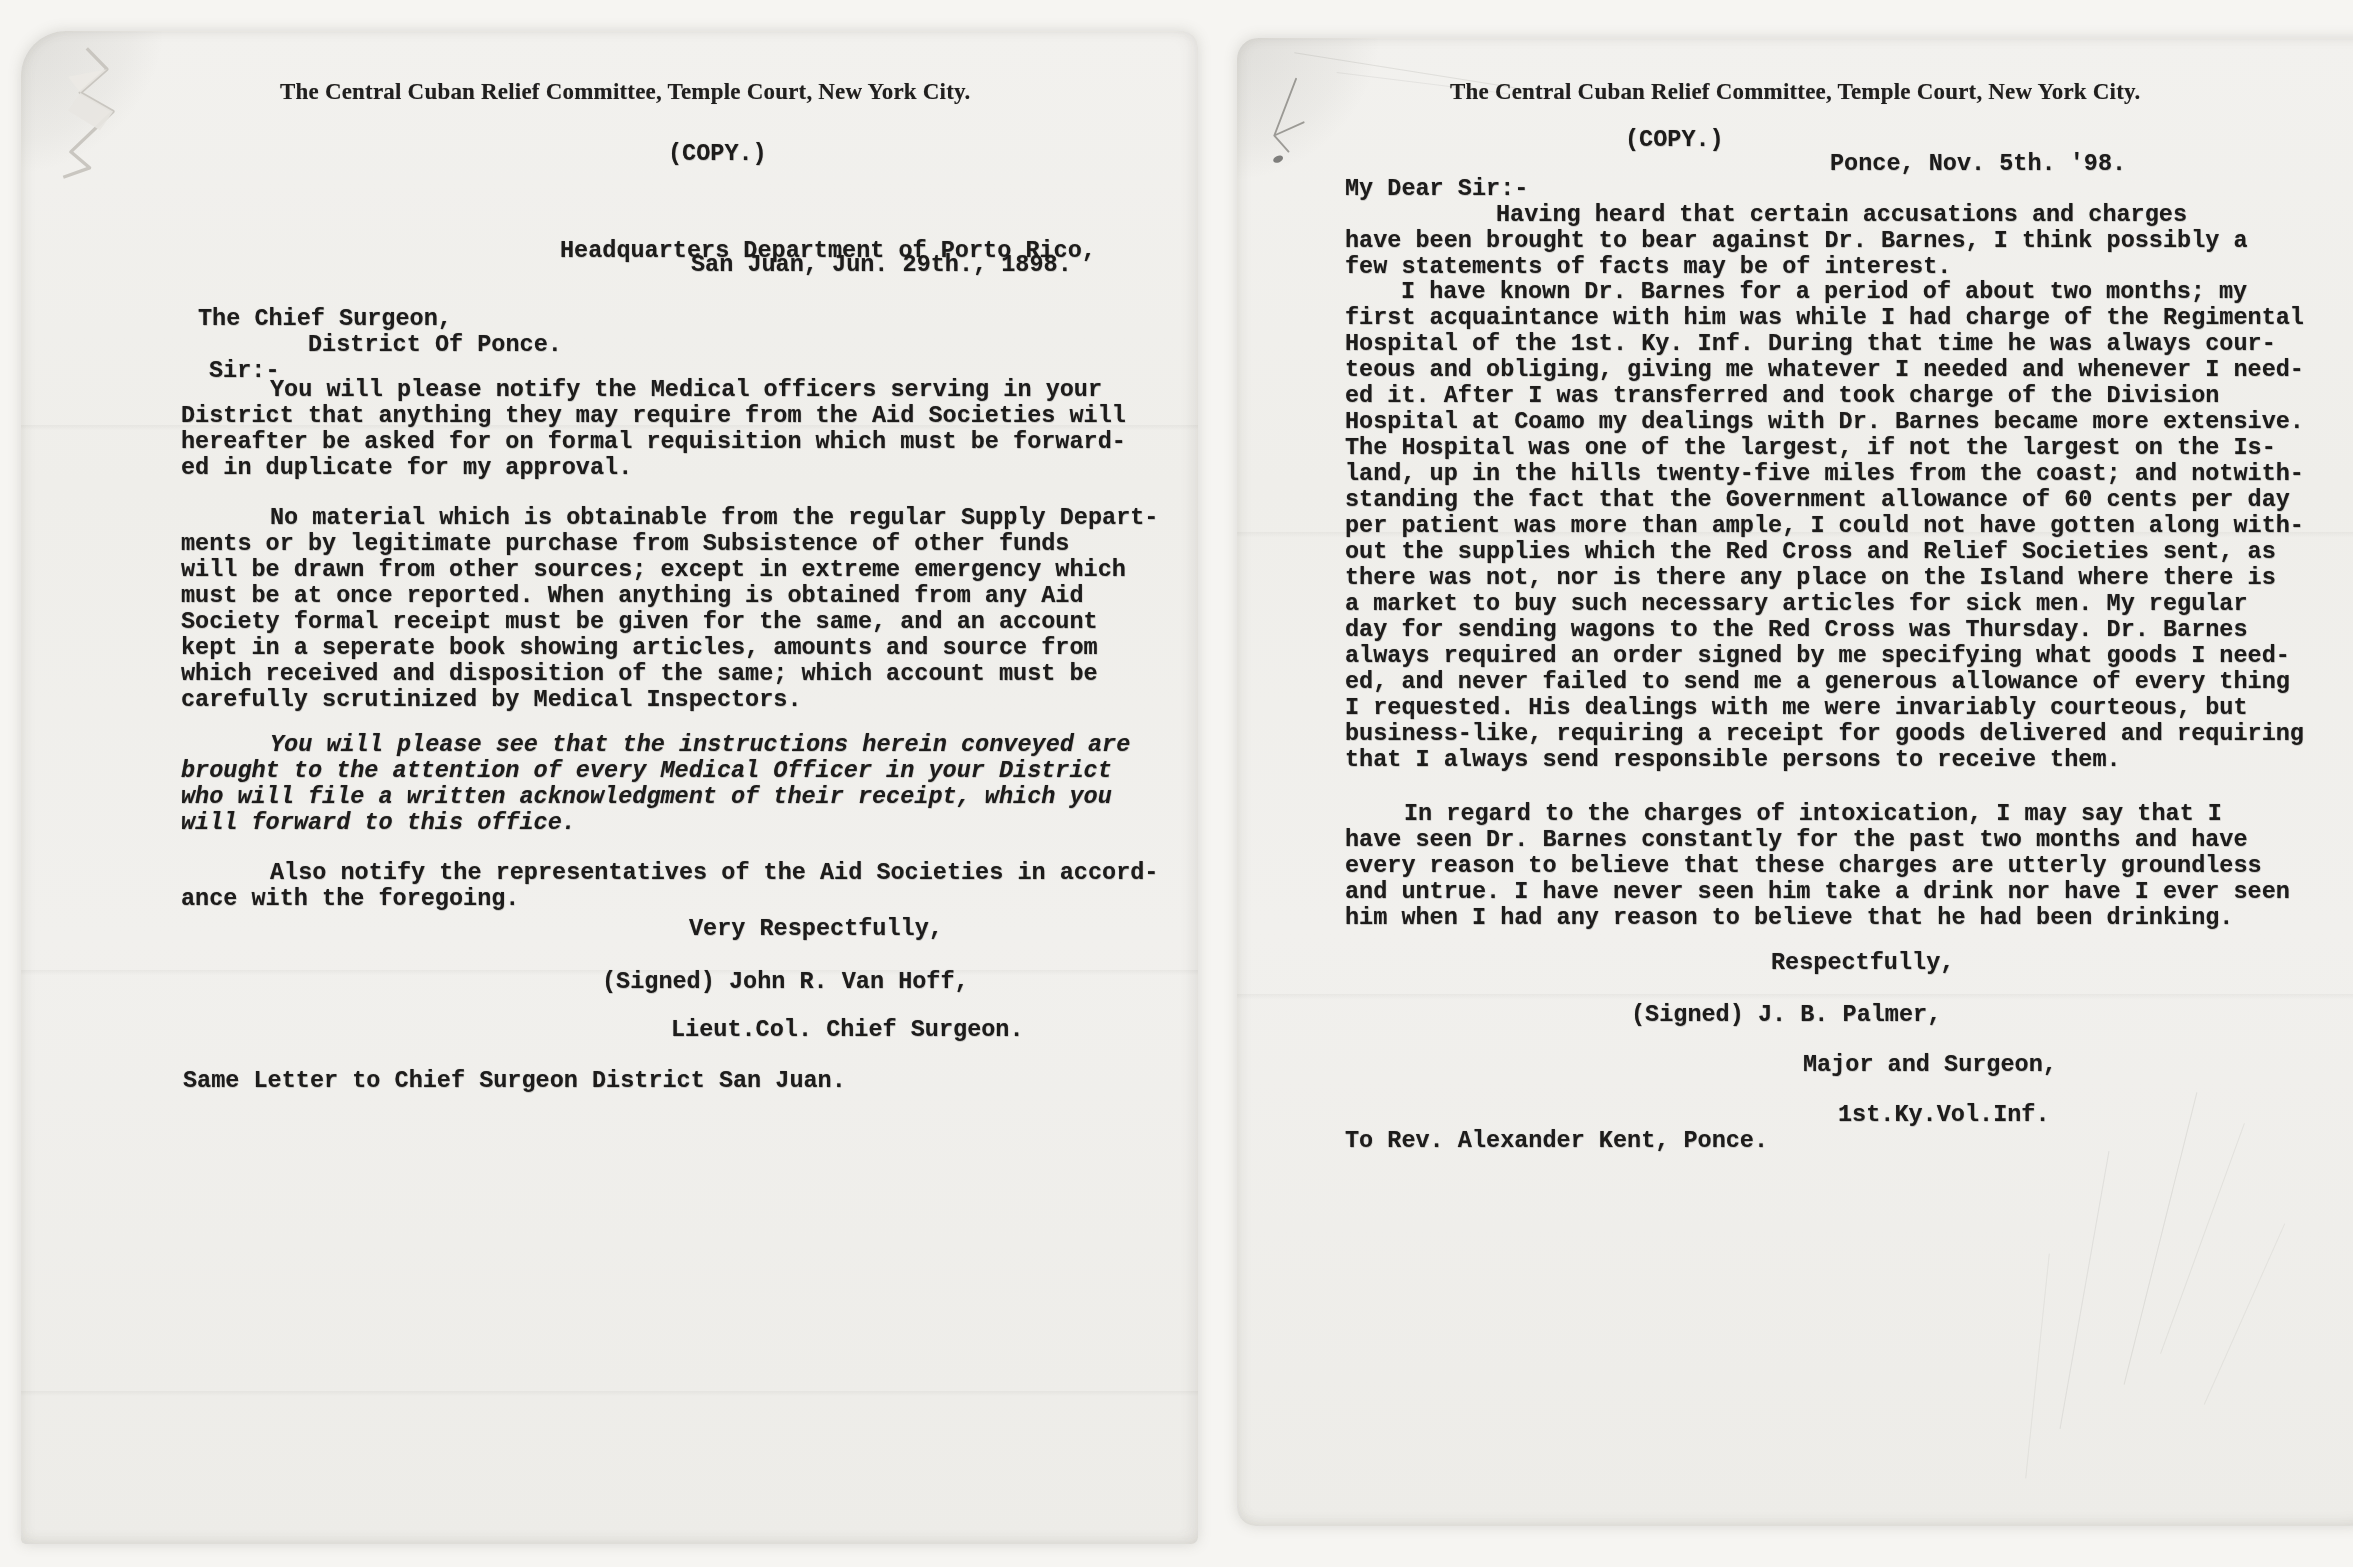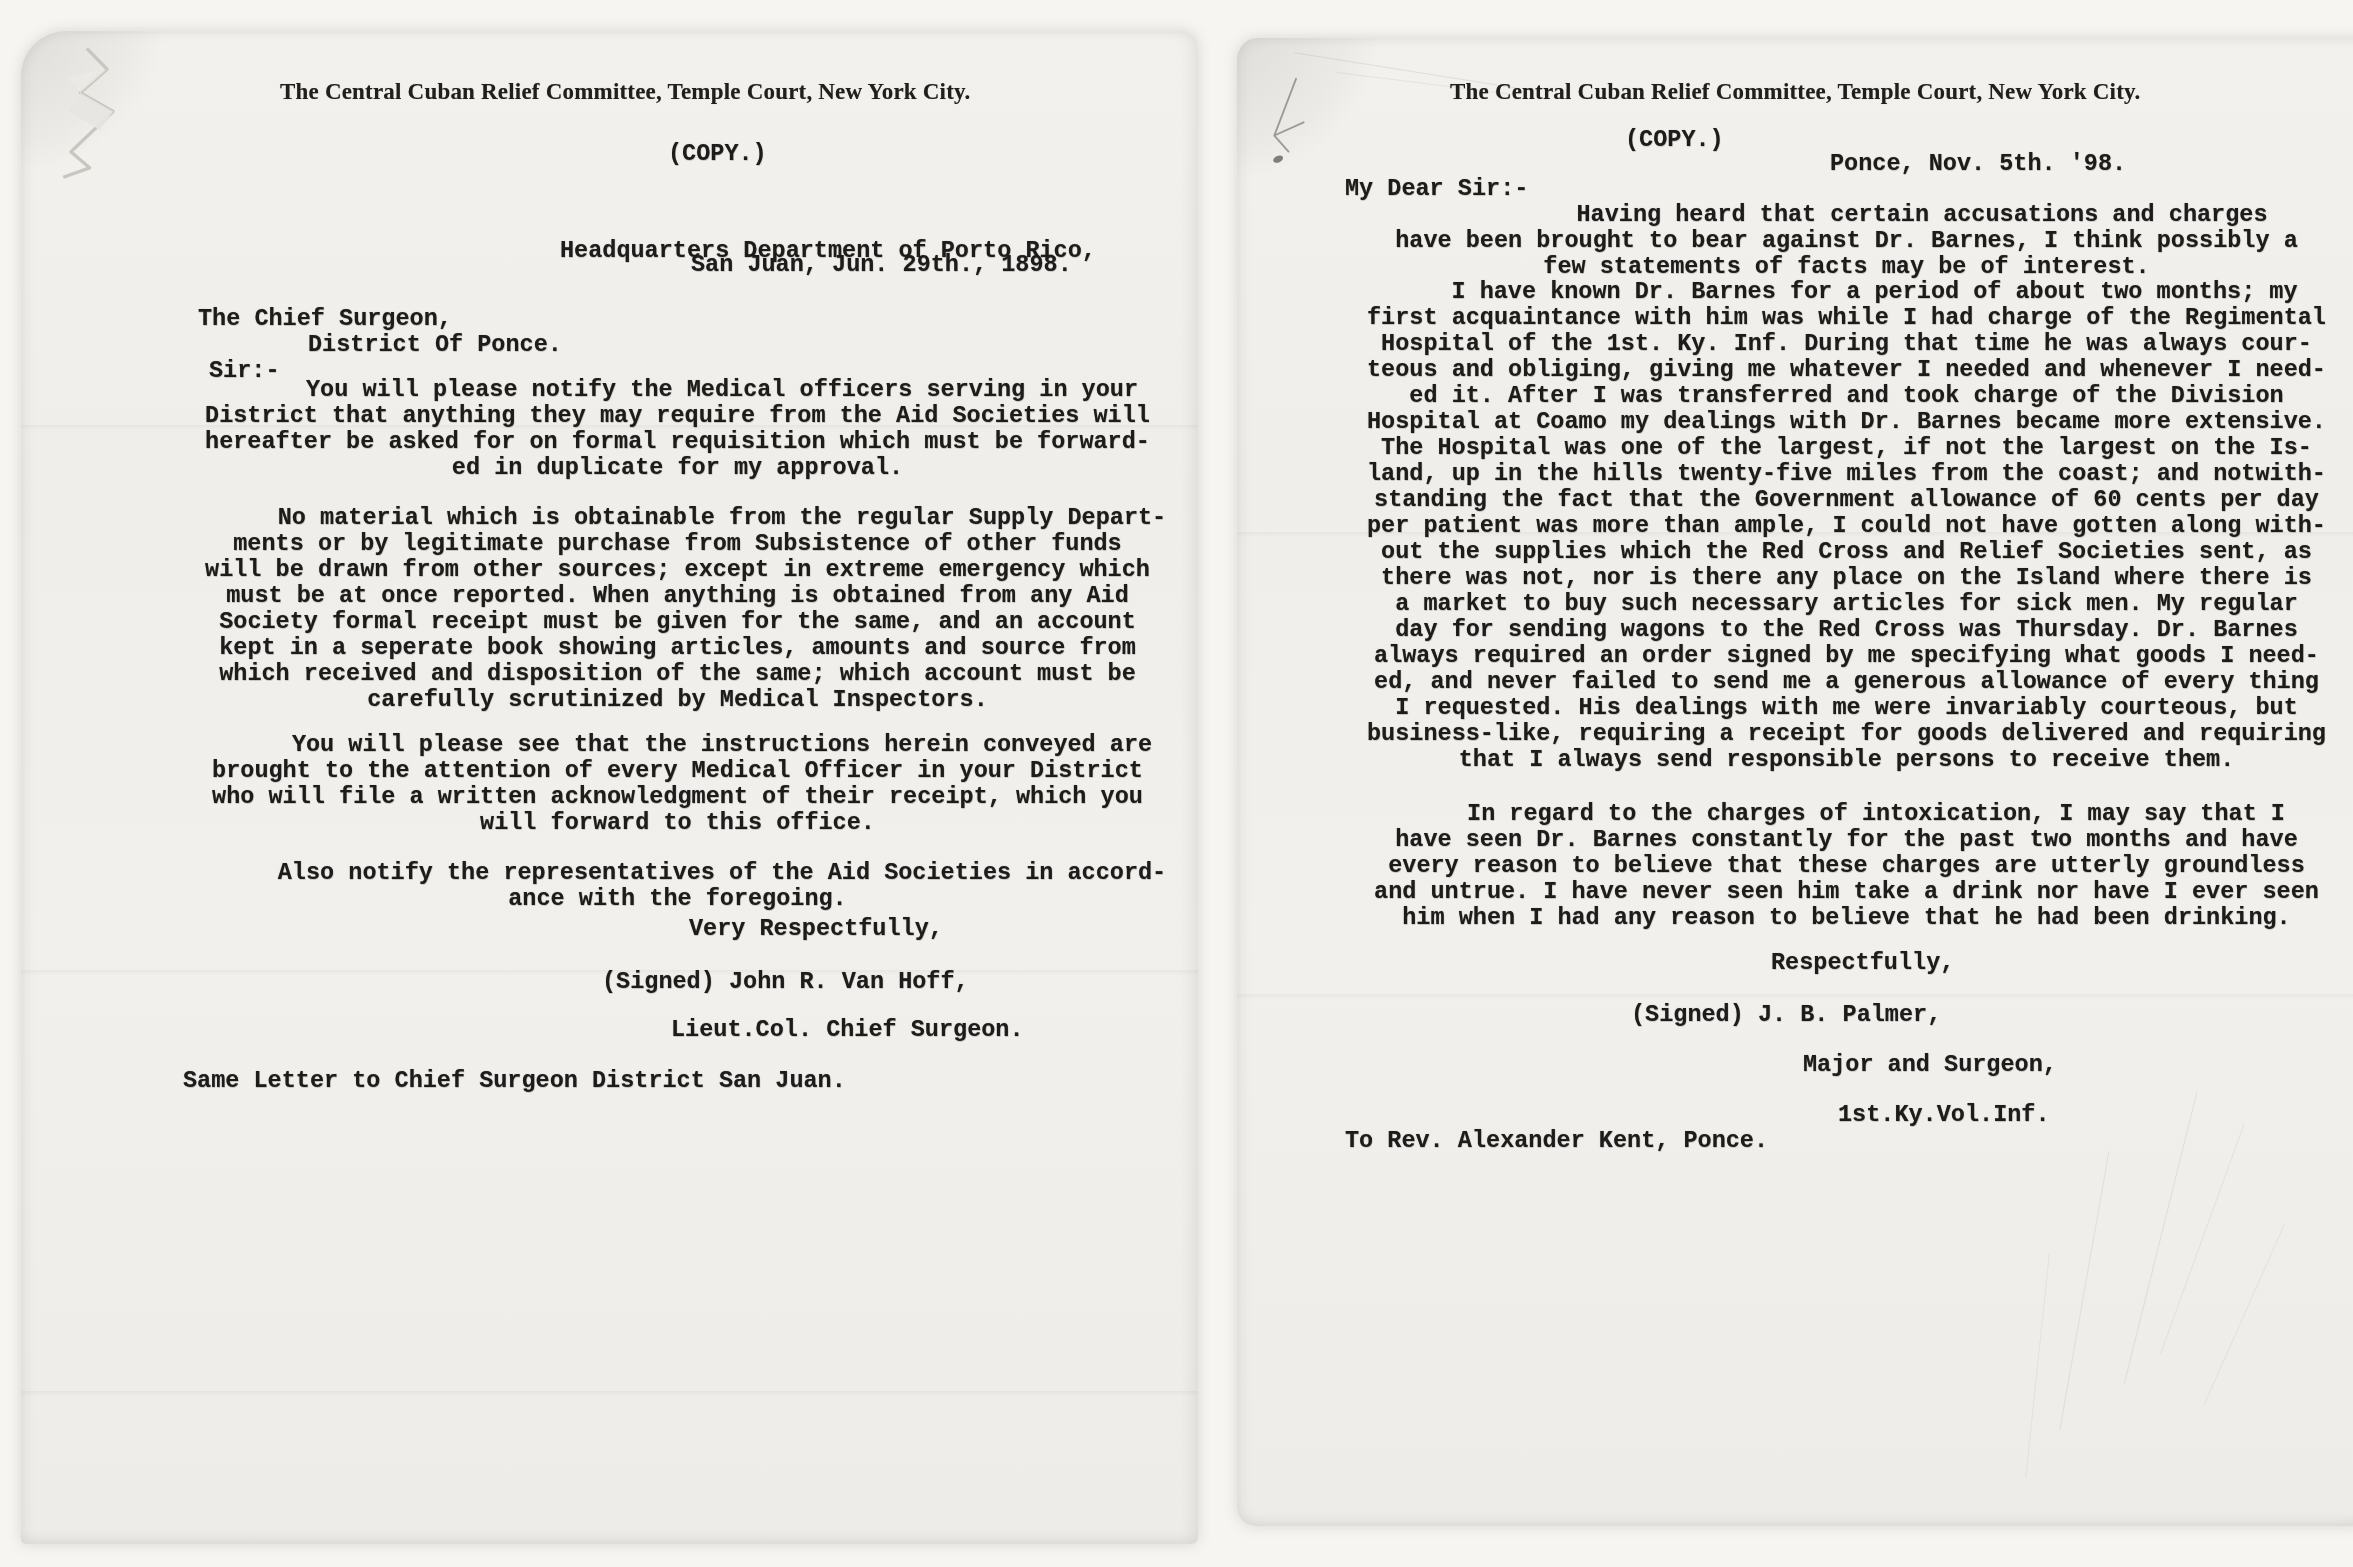--- a/index.html
+++ b/index.html
@@ -7,21 +7,20 @@
     width:2435px;height:1567px;
     background:#f6f5f2;
     position:relative;
     overflow:hidden;
     font-family:"Liberation Sans", sans-serif;
   }
   .page{
     position:absolute;
     background:linear-gradient(180deg,#f2f1ee 0%,#efeeea 30%,#f1f0ed 60%,#edecE8 100%);
     box-shadow:0 0 14px rgba(90,88,80,0.18), inset -6.6px 0 14px rgba(95,92,86,0.07), inset 5.6px 0 11.3px rgba(95,92,86,0.05), inset 0 -4.7px 14px rgba(95,92,86,0.05);
-    text-align:center;
   }
   .page.left{
     left:21px;top:31px;width:1177px;height:1513px;
     border-radius:45px 16.5px 6.6px 4.7px;
   }
   .page.right{
     left:1237px;top:38px;width:1154px;height:1488px;
     border-radius:21px 28px 42px 19px;
   }
   .t{
@@ -109,21 +108,21 @@
 hereafter be asked for on formal requisition which must be forward-
 ed in duplicate for my approval.</div>
     <div class="t" style="left:160px;top:474px;width:993px;text-indent:89px;">No material which is obtainable from the regular Supply Depart-
 ments or by legitimate purchase from Subsistence of other funds
 will be drawn from other sources; except in extreme emergency which
 must be at once reported. When anything is obtained from any Aid
 Society formal receipt must be given for the same, and an account
 kept in a seperate book showing articles, amounts and source from
 which received and disposition of the same; which account must be
 carefully scrutinized by Medical Inspectors.</div>
-    <div class="t" style="left:160px;top:701px;width:993px;text-indent:89px;">You will please see that the instructions herein conveyed are
+    <div class="t" style="left:160px;top:701px;width:993px;text-indent:89px;font-style:italic;">You will please see that the instructions herein conveyed are
 brought to the attention of every Medical Officer in your District
 who will file a written acknowledgment of their receipt, which you
 will forward to this office.</div>
     <div class="t" style="left:160px;top:829px;width:993px;text-indent:89px;">Also notify the representatives of the Aid Societies in accord-
 ance with the foregoing.</div>
 
     <div class="t" style="left:668px;top:885px;">Very Respectfully,</div>
     <div class="t" style="left:581px;top:938px;">(Signed) John R. Van Hoff,</div>
     <div class="t" style="left:650px;top:986px;">Lieut.Col. Chief Surgeon.</div>
 

